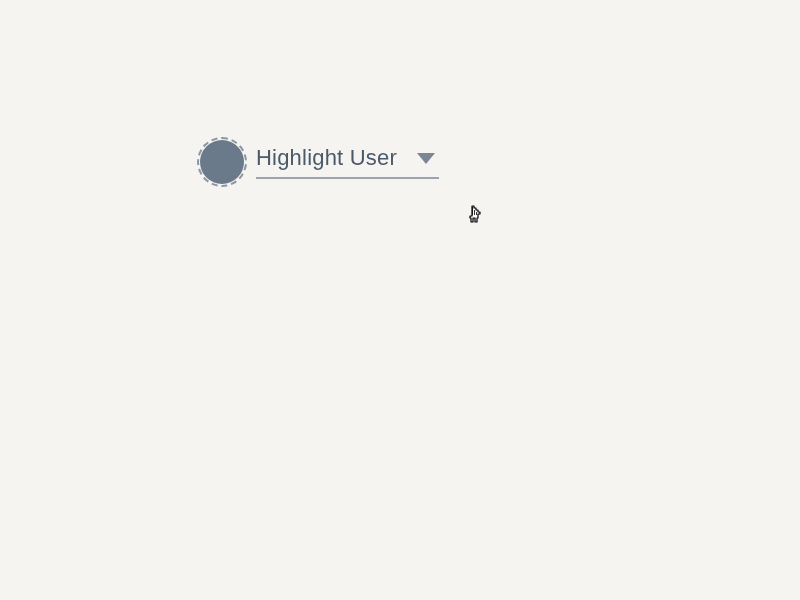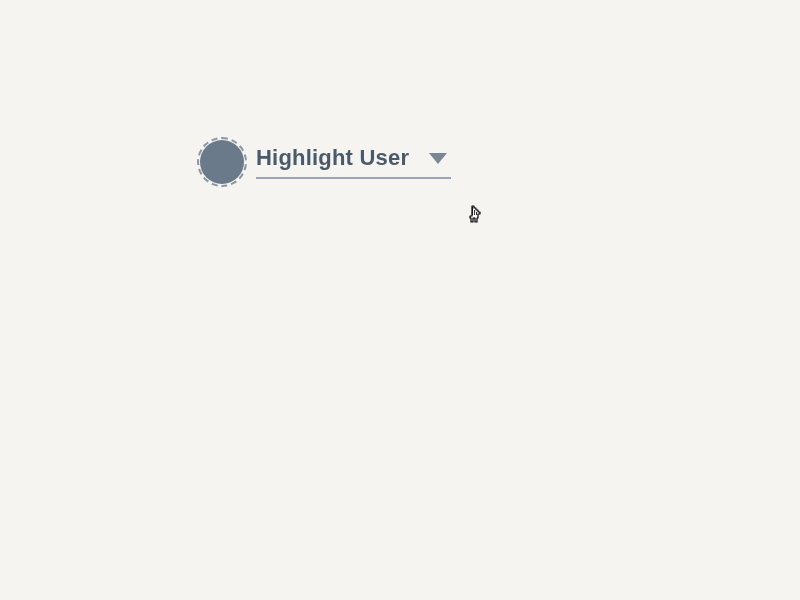--- a/index.html
+++ b/index.html
@@ -42,21 +42,21 @@
     }
     .dropdown-control {
       display: flex;
       align-items: center;
       border-bottom: 2px solid #9aa5b1;
       padding-bottom: 6px;
       cursor: pointer;
     }
     .dropdown-label {
       font-size: 22px;
-      font-weight: 700;
+      font-weight: 400;
       color: #4a5a6a;
       letter-spacing: 0.2px;
       margin-right: 20px;
       white-space: nowrap;
     }
     .caret {
       width: 0;
       height: 0;
       border-left: 9px solid transparent;
       border-right: 9px solid transparent;

